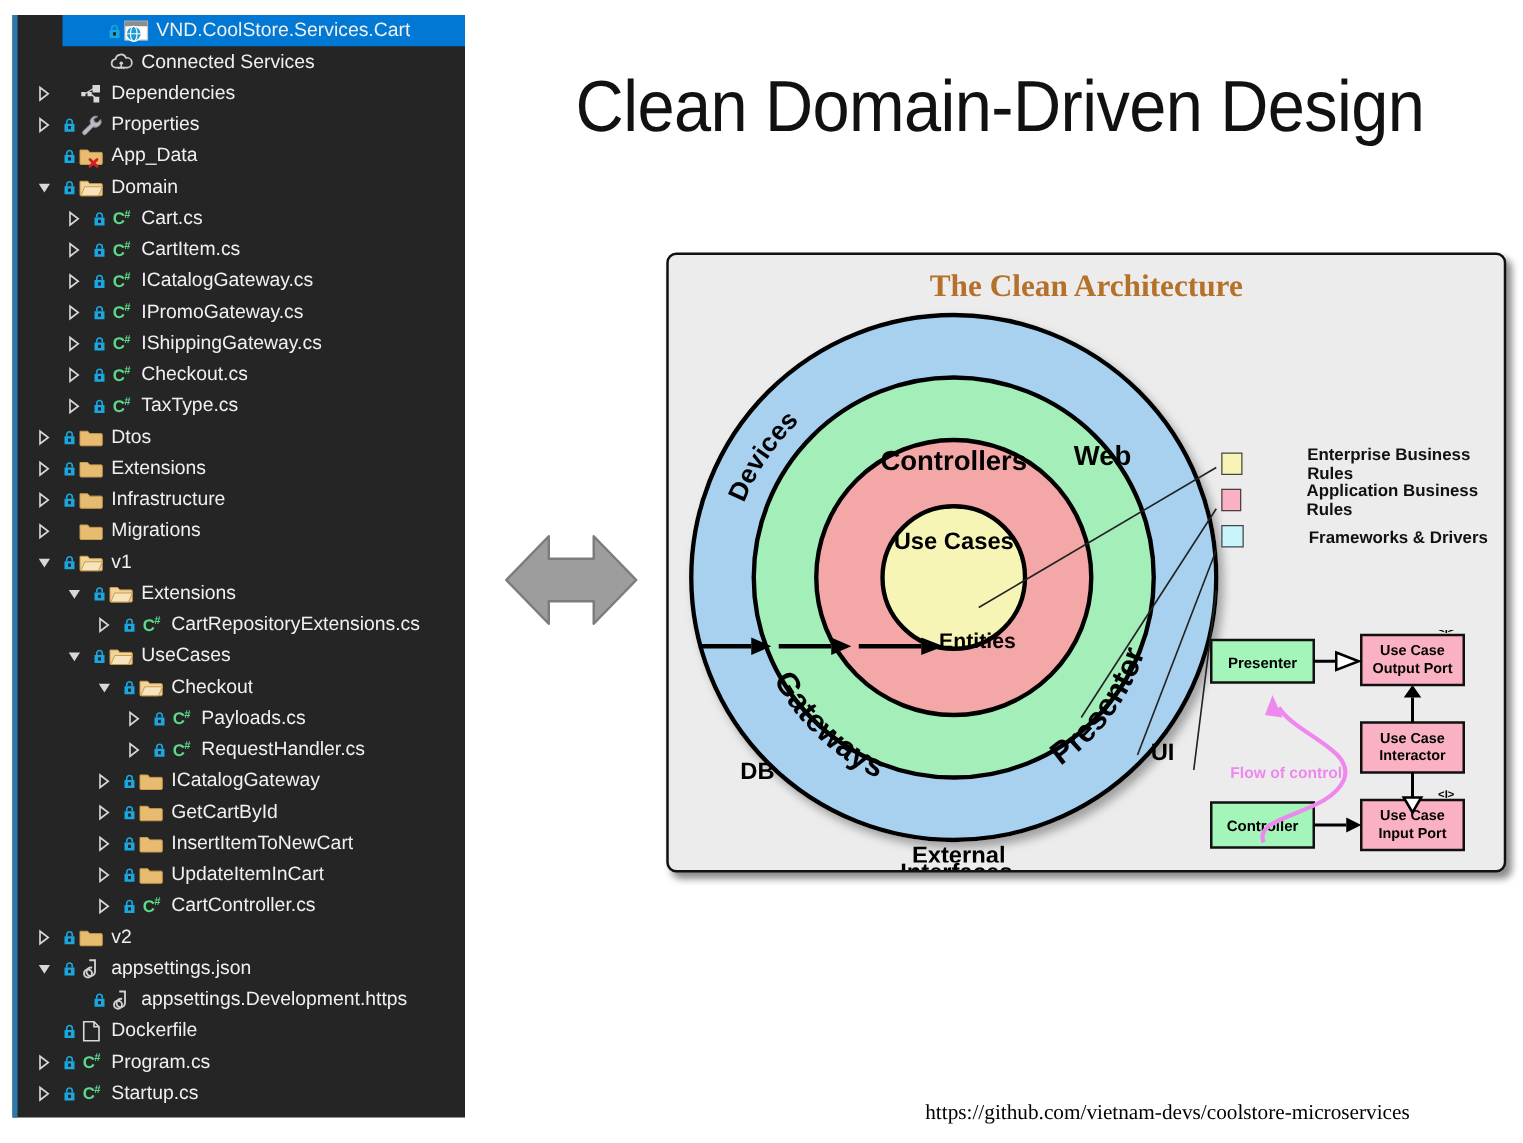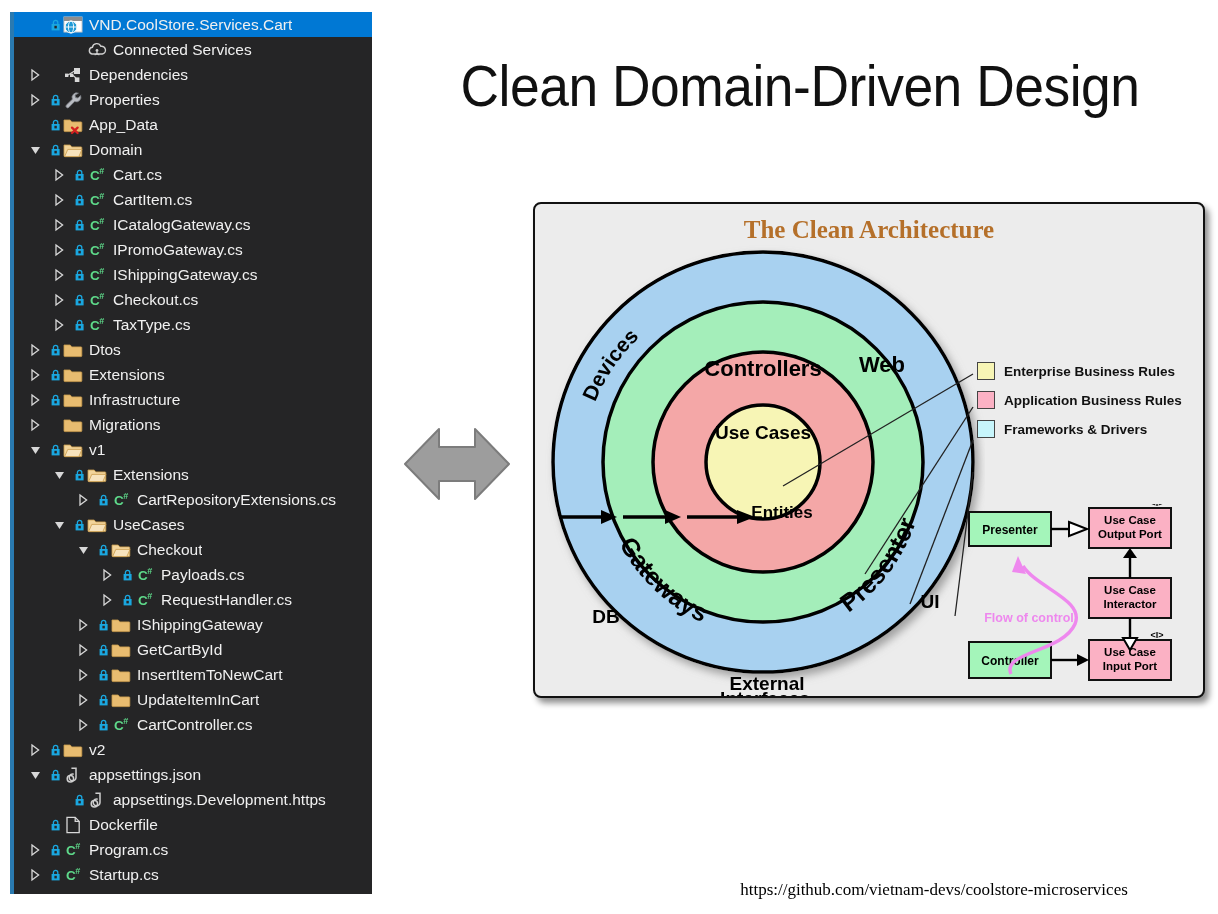--- a/index.html
+++ b/index.html
@@ -21,21 +21,21 @@
   }
   .tree-row {
     position: relative;
     height: 25px;
     display: flex;
     align-items: center;
     color: #f0f0f0;
     font-size: 15.5px;
     white-space: nowrap;
   }
-  .tree-row.selected { background: #0078d4; }
+  .tree-row.selected { background: #0078d4; margin-left: 36px; }
   .tree-row .chev {
     width: 14px; min-width: 14px; height: 25px;
     display: flex; align-items: center; justify-content: center;
     color: #d8d8d8;
   }
   .chev svg { display:block; }
   .lock {
     width: 11px; min-width: 11px; height: 12px;
     margin-right: 2px;
     display: inline-block;
@@ -91,21 +91,21 @@
     position: absolute; left: 0; top: 12px; width: 100%;
     text-align: center;
     color: #b5702a;
     font-family: "Liberation Serif", serif;
     font-weight: bold;
     font-size: 25px;
   }
   #rings { position: absolute; left: 10px; top: 36px; }
 
   .legend { position: absolute; left: 442px; top: 155px; }
-  .legend-row { display: flex; align-items: center; height: 24px; margin-bottom: 5px; }
+  .legend-row { display: flex; align-items: center; height: 24px; margin-bottom: 5px; gap: 43px; }
   .swatch {
     width: 18px; height: 18px;
     border: 1.5px solid #444;
     margin-right: 9px;
     box-sizing: border-box;
   }
   .legend-label { font-size: 13.5px; font-weight: bold; color: #111; }
 
   #flowdiag { position: absolute; left: 430px; top: 300px; }
 
@@ -593,21 +593,21 @@
             <rect x="1.6" y="5" width="8" height="6.4" fill="#1aa7e0"></rect>
             <path d="M3.4 5 v-1.4 a2.2 2.2 0 0 1 4.4 0 v1.4" fill="none" stroke="#1aa7e0" stroke-width="1.3"></path>
             <rect x="4.4" y="6.8" width="2.4" height="2.6" fill="#252526"></rect>
           </svg>
         </span>
         <span class="ico">
           <svg width="20" height="20" viewBox="0 0 20 20">
             <path d="M1 5 h6.2 l1.6 1.9 h9.2 a0.8 0.8 0 0 1 0.8 0.8 v8.1 a0.8 0.8 0 0 1 -0.8 0.8 h-16.2 a0.8 0.8 0 0 1 -0.8 -0.8 z" fill="#e8bc70" stroke="#c99c4c" stroke-width="0.8"></path>
           </svg>
         </span>
-        <span class="lbl">IShippingGateway</span>
+        <span class="lbl">ICatalogGateway</span>
       </div>
       <div class="tree-row" style="padding-left: 62px;">
         <span class="chev">
           <svg width="12" height="14" viewBox="0 0 12 14">
             <polygon points="3,2 9.6,7 3,12" fill="none" stroke="#d8d8d8" stroke-width="1.3"></polygon>
           </svg>
         </span>
         <span style="width: 8px; min-width: 8px;"></span>
         <span class="lock">
           <svg width="11" height="13" viewBox="0 0 11 13">

